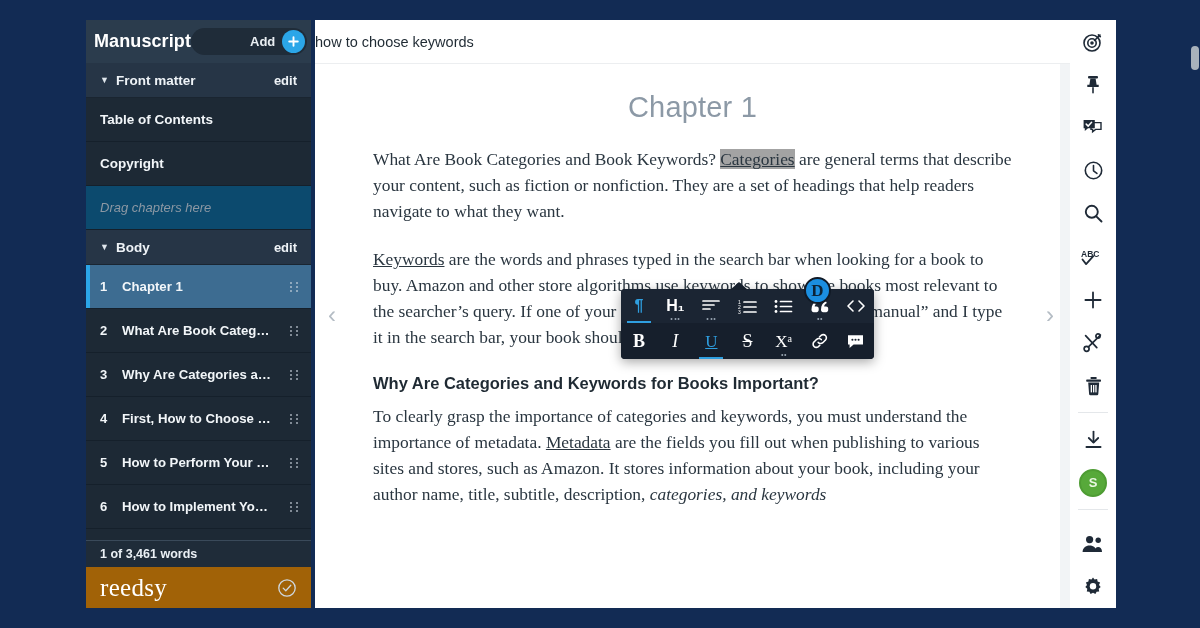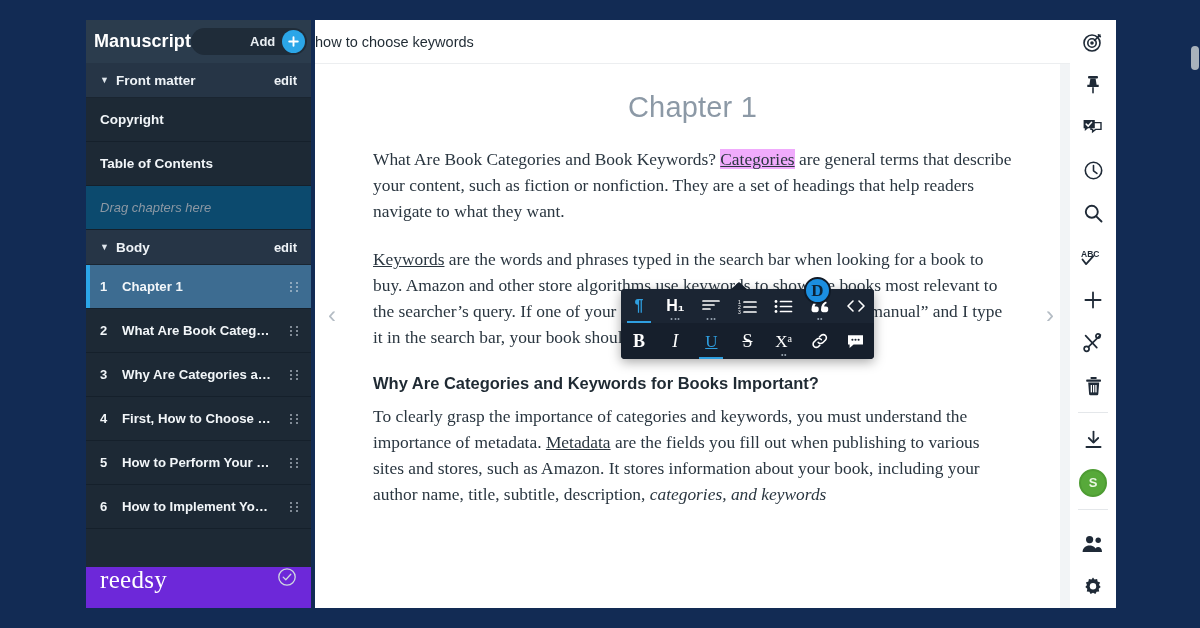--- a/index.html
+++ b/index.html
@@ -145,22 +145,22 @@
     height: 27px;
     background: #1f2c39;
     border-top: 1px solid #3a4a5a;
     display: flex; align-items: center;
     padding: 0 14px;
     color: #eaf0f5; font-size: 12.5px; font-weight: bold;
     flex: 0 0 auto;
   }
   .sb-footer {
     height: 41px;
-    background: #6d28d9;
-    display: flex; 
+    background: #a16207;
+    display: flex; align-items: center;
     padding: 0 14px;
     flex: 0 0 auto;
   }
   .reedsy-logo {
     flex: 1;
     color: #ffffff;
     font-family: "Liberation Serif", serif;
     font-size: 25px;
     letter-spacing: .3px;
     line-height: 1;
@@ -209,21 +209,21 @@
   .doc-p u, .doc-p .ul { text-decoration: underline; }
   .doc-h3 {
     font-family: "Liberation Sans", sans-serif;
     font-size: 16.5px;
     font-weight: bold;
     color: #1f2a33;
     margin-top: 24px;
   }
   .doc-p.tight { margin-top: 10px; }
   .hl {
-    background: #f0abfc;
+    background: #a3a3a3;
     text-decoration: underline;
   }
   .italic { font-style: italic; }
 
   
   .nav-arrow {
     position: absolute;
     top: 295px;
     width: 24px; height: 40px;
     display: flex; align-items: center; justify-content: center;
@@ -370,24 +370,24 @@
       </div>
     </div>
 
     <div class="sb-section">
       <span class="caret">▼</span>
       <span class="sb-section-label">Front matter</span>
       <span class="sb-edit">edit</span>
     </div>
 
     <div class="sb-item">
+      <span class="it-label">Table of Contents</span>
+    </div>
+    <div class="sb-item">
       <span class="it-label">Copyright</span>
-    </div>
-    <div class="sb-item">
-      <span class="it-label">Table of Contents</span>
     </div>
 
     <div class="sb-drag-hint">Drag chapters here</div>
 
     <div class="sb-section">
       <span class="caret">▼</span>
       <span class="sb-section-label">Body</span>
       <span class="sb-edit">edit</span>
     </div>
 
@@ -459,20 +459,21 @@
           <i></i>
           <i></i>
           <i></i>
           <i></i>
           <i></i>
         </span>
     </div>
 
     <div class="sb-spacer"></div>
 
+    <div class="sb-wordcount">1 of 3,461 words</div>
 
     <div class="sb-footer">
       <div class="reedsy-logo">reedsy</div>
       <span class="check-circle">
         <svg width="20" height="20" viewBox="0 0 20 20" fill="none">
           <circle cx="10" cy="10" r="8.2" stroke="#cfd8e0" stroke-width="1.3"></circle>
           <path d="M6.2 10.1l2.6 2.6 5-5.4" stroke="#cfd8e0" stroke-width="1.3" stroke-linecap="round" stroke-linejoin="round"></path>
         </svg>
       </span>
     </div>

